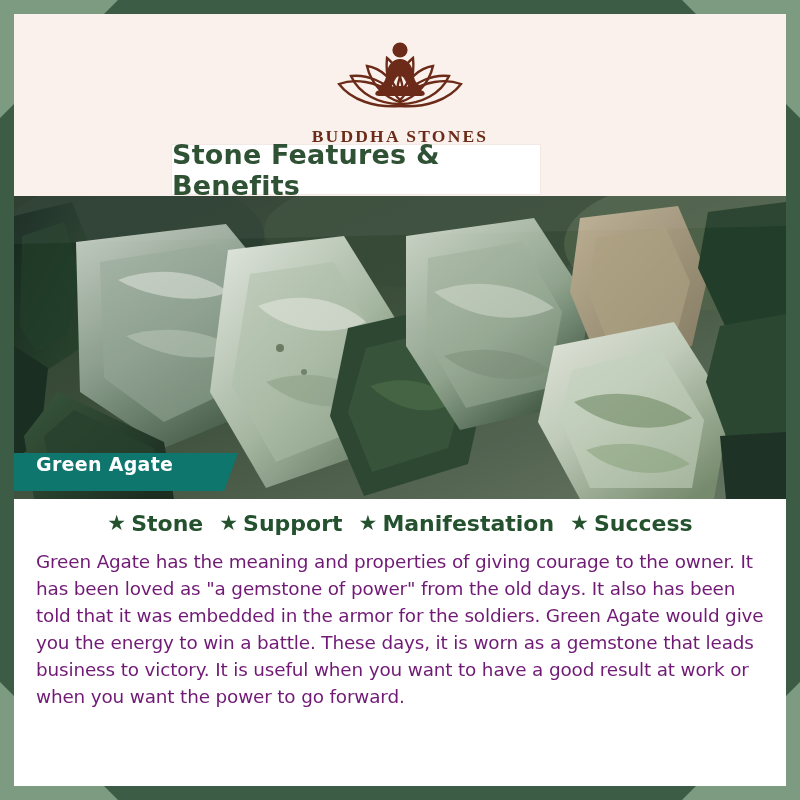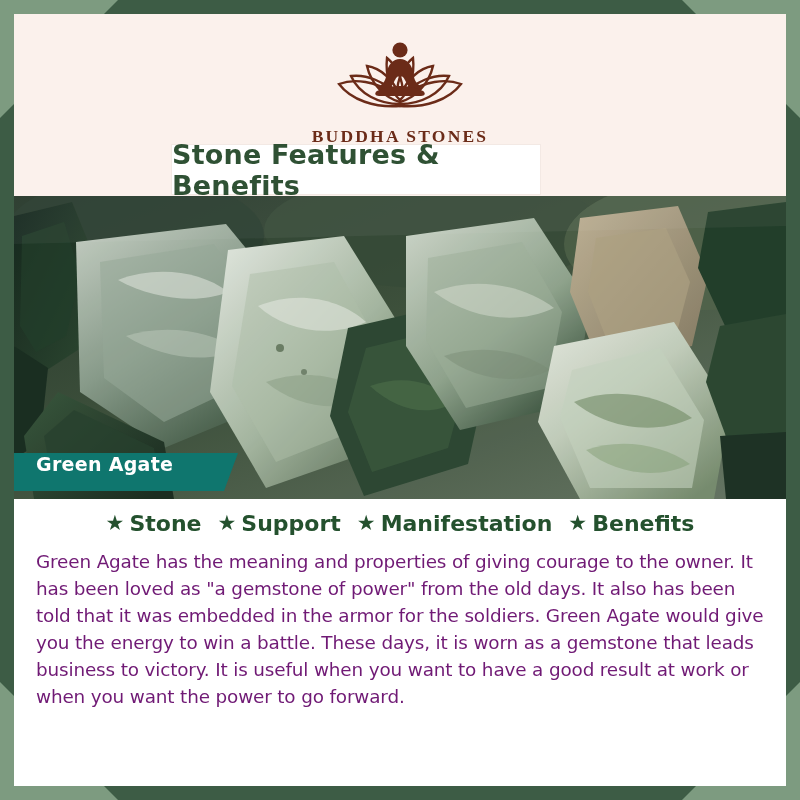--- a/index.html
+++ b/index.html
@@ -303,21 +303,21 @@
     <div class="kw">
       <span class="star">★</span>
       <span>Support</span>
     </div>
     <div class="kw">
       <span class="star">★</span>
       <span>Manifestation</span>
     </div>
     <div class="kw">
       <span class="star">★</span>
-      <span>Benefits</span>
+      <span>Success</span>
     </div>
   </div>
 
   <div class="body-copy">
     <p>Green Agate has the meaning and properties of giving courage to the owner. It has been loved as "a gemstone of power" from the old days. It also has been told that it was embedded in the armor for the soldiers. Green Agate would give you the energy to win a battle. These days, it is worn as a gemstone that leads business to victory. It is useful when you want to have a good result at work or when you want the power to go forward.</p>
   </div>
 
 </div>
 
 </body></html>

